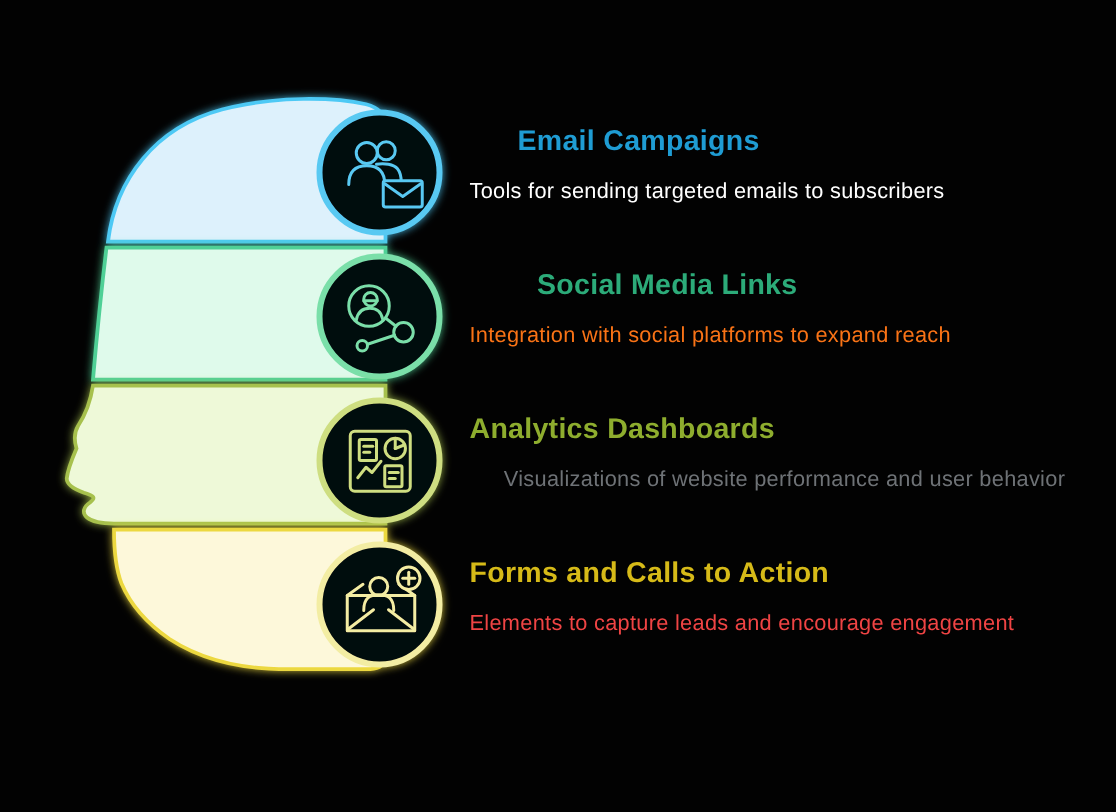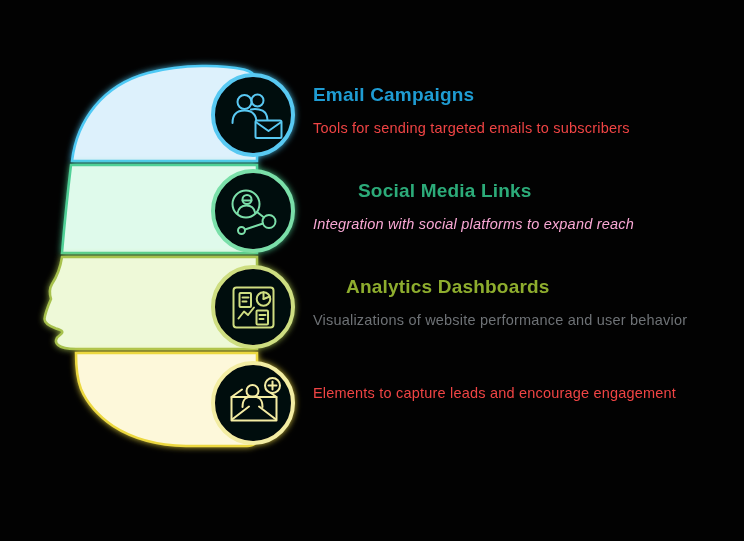--- a/index.html
+++ b/index.html
@@ -124,32 +124,33 @@
         <circle class="masked" cx="272.5" cy="385.5" r="7.5"></circle>
         <path d="M 268.5 385.5 L 276.5 385.5"></path>
         <path d="M 272.5 381.5 L 272.5 389.5"></path>
       </g>
     </g>
   </svg>
 
   <div class="rows">
 
     <div class="row" style="top:84px;">
-      <h2 class="row-title" style="color: rgb(31, 156, 211);">Email Campaigns</h2>
-      <p class="row-desc" style="color: #ef4444; margin-top: 12px;">Tools for sending targeted emails to subscribers</p>
+      <h2 class="row-title" style="color: rgb(31, 156, 211); margin-left: 32px;">Email Campaigns</h2>
+      <p class="row-desc" style="color: #ffffff; margin-top: 12px;">Tools for sending targeted emails to subscribers</p>
     </div>
 
     <div class="row" style="top:180px;">
       <h2 class="row-title" style="color: rgb(44, 171, 121); margin-left: 45px;">Social Media Links</h2>
-      <p class="row-desc" style="color: #f9a8d4; font-style: italic;">Integration with social platforms to expand reach</p>
+      <p class="row-desc" style="color: #f97316;">Integration with social platforms to expand reach</p>
     </div>
 
     <div class="row" style="top:276px;">
-      <h2 class="row-title" style="color: rgb(142, 173, 46); margin-left: 33px;">Analytics Dashboards</h2>
-      <p class="row-desc" style="color: rgb(110, 114, 118);">Visualizations of website performance and user behavior</p>
+      <h2 class="row-title" style="color: rgb(142, 173, 46);">Analytics Dashboards</h2>
+      <p class="row-desc" style="color: rgb(110, 114, 118); text-align: center;">Visualizations of website performance and user behavior</p>
     </div>
 
     <div class="row" style="top:372px;">
+      <h2 class="row-title" style="color: rgb(214, 186, 24);">Forms and Calls to Action</h2>
       <p class="row-desc" style="color: #ef4444;">Elements to capture leads and encourage engagement</p>
     </div>
 
   </div>
 </div>
 
 </body></html>

